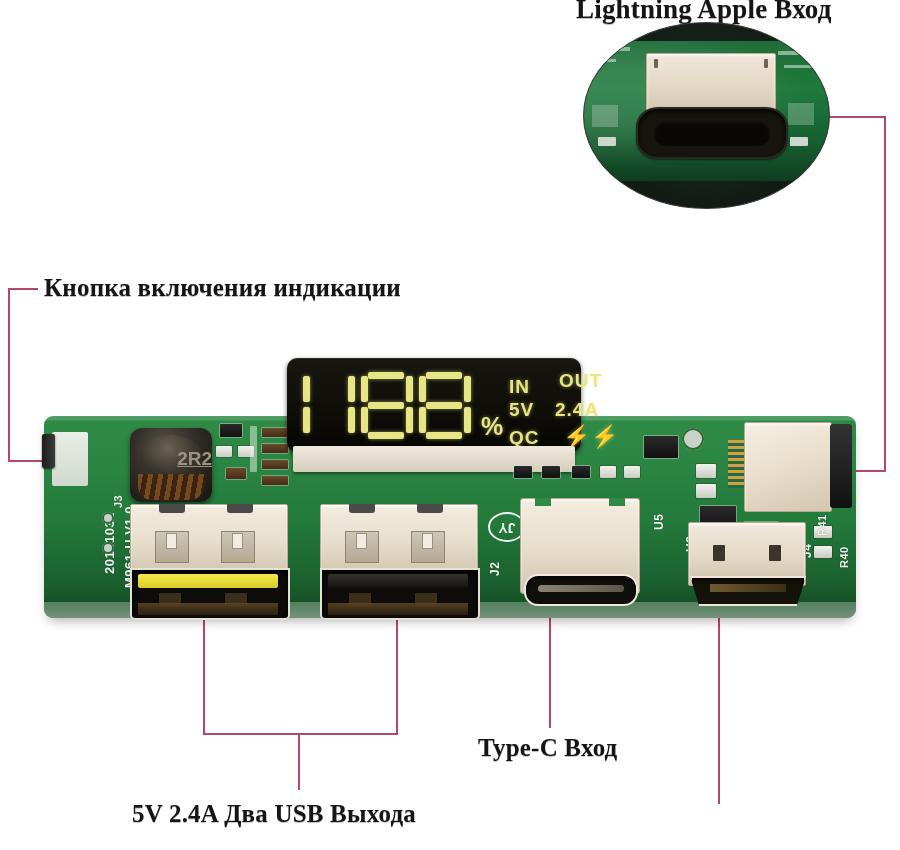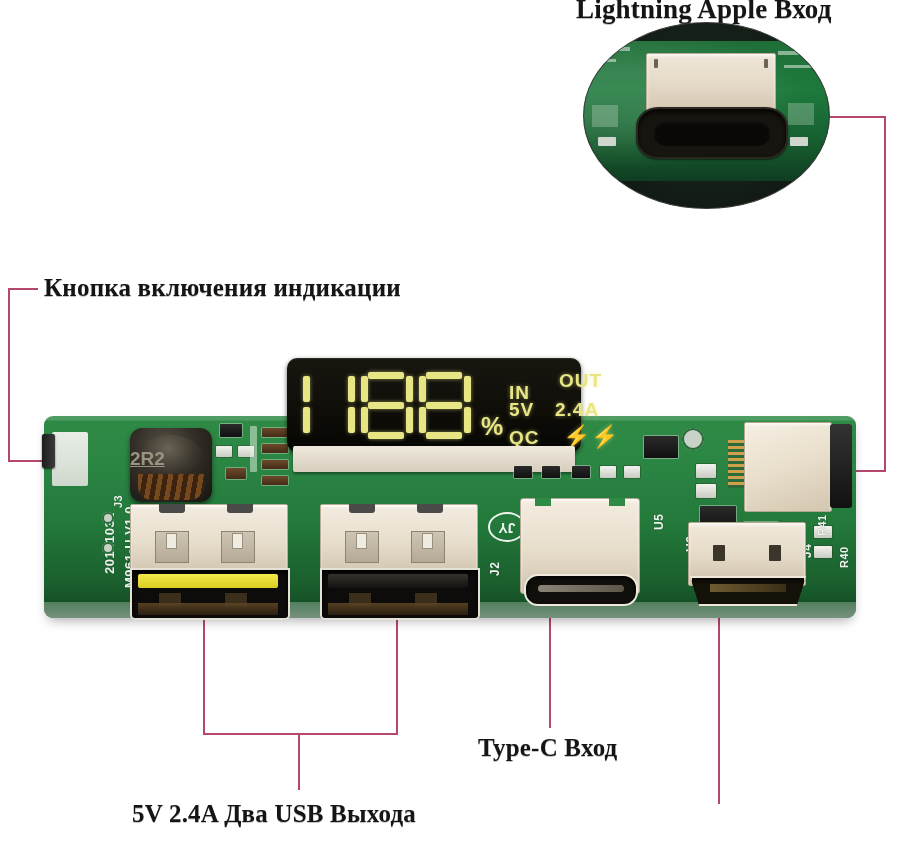--- a/index.html
+++ b/index.html
@@ -69,21 +69,21 @@
        border-radius:1px;box-shadow:0 0 0 1px rgba(220,230,220,.4);}
   .via{position:absolute;border-radius:50%;background:#c9d2c6;
        box-shadow:inset 0 0 0 2px #2a6b3a;}
 
   
   #ind{position:absolute;left:86px;top:12px;width:82px;height:74px;border-radius:12px;
      background:radial-gradient(ellipse at 42% 28%, #5a5348 0%, #332f28 45%, #16140f 100%);
      box-shadow:0 3px 5px rgba(0,0,0,.5);}
   #ind .core{position:absolute;left:9px;top:7px;right:9px;height:44px;border-radius:50%;
      background:radial-gradient(ellipse at 45% 30%, #6a6356 0%, #3b362d 55%, #1b1914 100%);}
-  #ind .mark{position:absolute;left:0;right:0;top:20px;text-align:left;color:#9b9382;
+  #ind .mark{position:absolute;left:0;right:0;top:20px;text-align:right;color:#9b9382;
      font-family:"Liberation Sans",sans-serif;font-weight:bold;font-size:19px;text-decoration:underline;}
   #ind .wind{position:absolute;left:8px;bottom:2px;width:66px;height:26px;
      background:repeating-linear-gradient(100deg,#7a4a1e 0 5px,#3c2310 5px 10px);
      border-radius:0 0 14px 14px;opacity:.95;}
 
   
   #disp{position:absolute;left:243px;top:-58px;width:294px;height:110px;}
   #disp .glass{position:absolute;left:0;top:0;width:294px;height:94px;border-radius:10px;
      background:linear-gradient(180deg,#17160f 0%,#0e0d08 60%,#050503 100%);
      box-shadow:0 2px 5px rgba(0,0,0,.6), inset 0 1px 0 rgba(255,255,255,.1);}
@@ -95,21 +95,21 @@
   .sg.h{height:7px;left:9px;width:36px;}
   .sg.v{width:7px;height:26px;}
   .sa{top:0;} .sg2{top:30px;} .sd{top:60px;}
   .sfL{left:2px;top:4px;} .sbR{right:2px;top:4px;}
   .seL{left:2px;top:35px;} .scR{right:2px;top:35px;}
   #pct{position:absolute;left:194px;top:54px;color:#e8e585;font-size:25px;font-weight:bold;
       font-family:"Liberation Sans",sans-serif;text-shadow:0 0 4px rgba(232,229,133,.5);}
   .dtxt{position:absolute;color:#e8e585;font-family:"Liberation Sans",sans-serif;
       font-weight:bold;font-size:19px;letter-spacing:1px;
       text-shadow:0 0 4px rgba(232,229,133,.55);}
-  #d-in{left:222px;top:24px;} #d-out{left:272px;top:12px;}
+  #d-in{left:222px;top:18px;} #d-out{left:272px;top:12px;}
   #d-5v{left:222px;top:41px;} #d-24a{left:268px;top:41px;}
   #d-qc{left:222px;top:69px;} #d-bolt{left:276px;top:66px;font-size:22px;}
 
   
   .usba{position:absolute;width:156px;height:112px;}
   .usba .shell{position:absolute;left:0;top:0;width:156px;height:68px;
      background:linear-gradient(180deg,#f3ece0 0%,#e8dfce 50%,#d2c6b0 100%);
      border:1px solid #b8ab95;border-radius:2px 2px 0 0;
      box-shadow:inset 0 2px 2px rgba(255,255,255,.75);}
   .usba .tabL,.usba .tabR{position:absolute;top:-1px;width:26px;height:9px;

